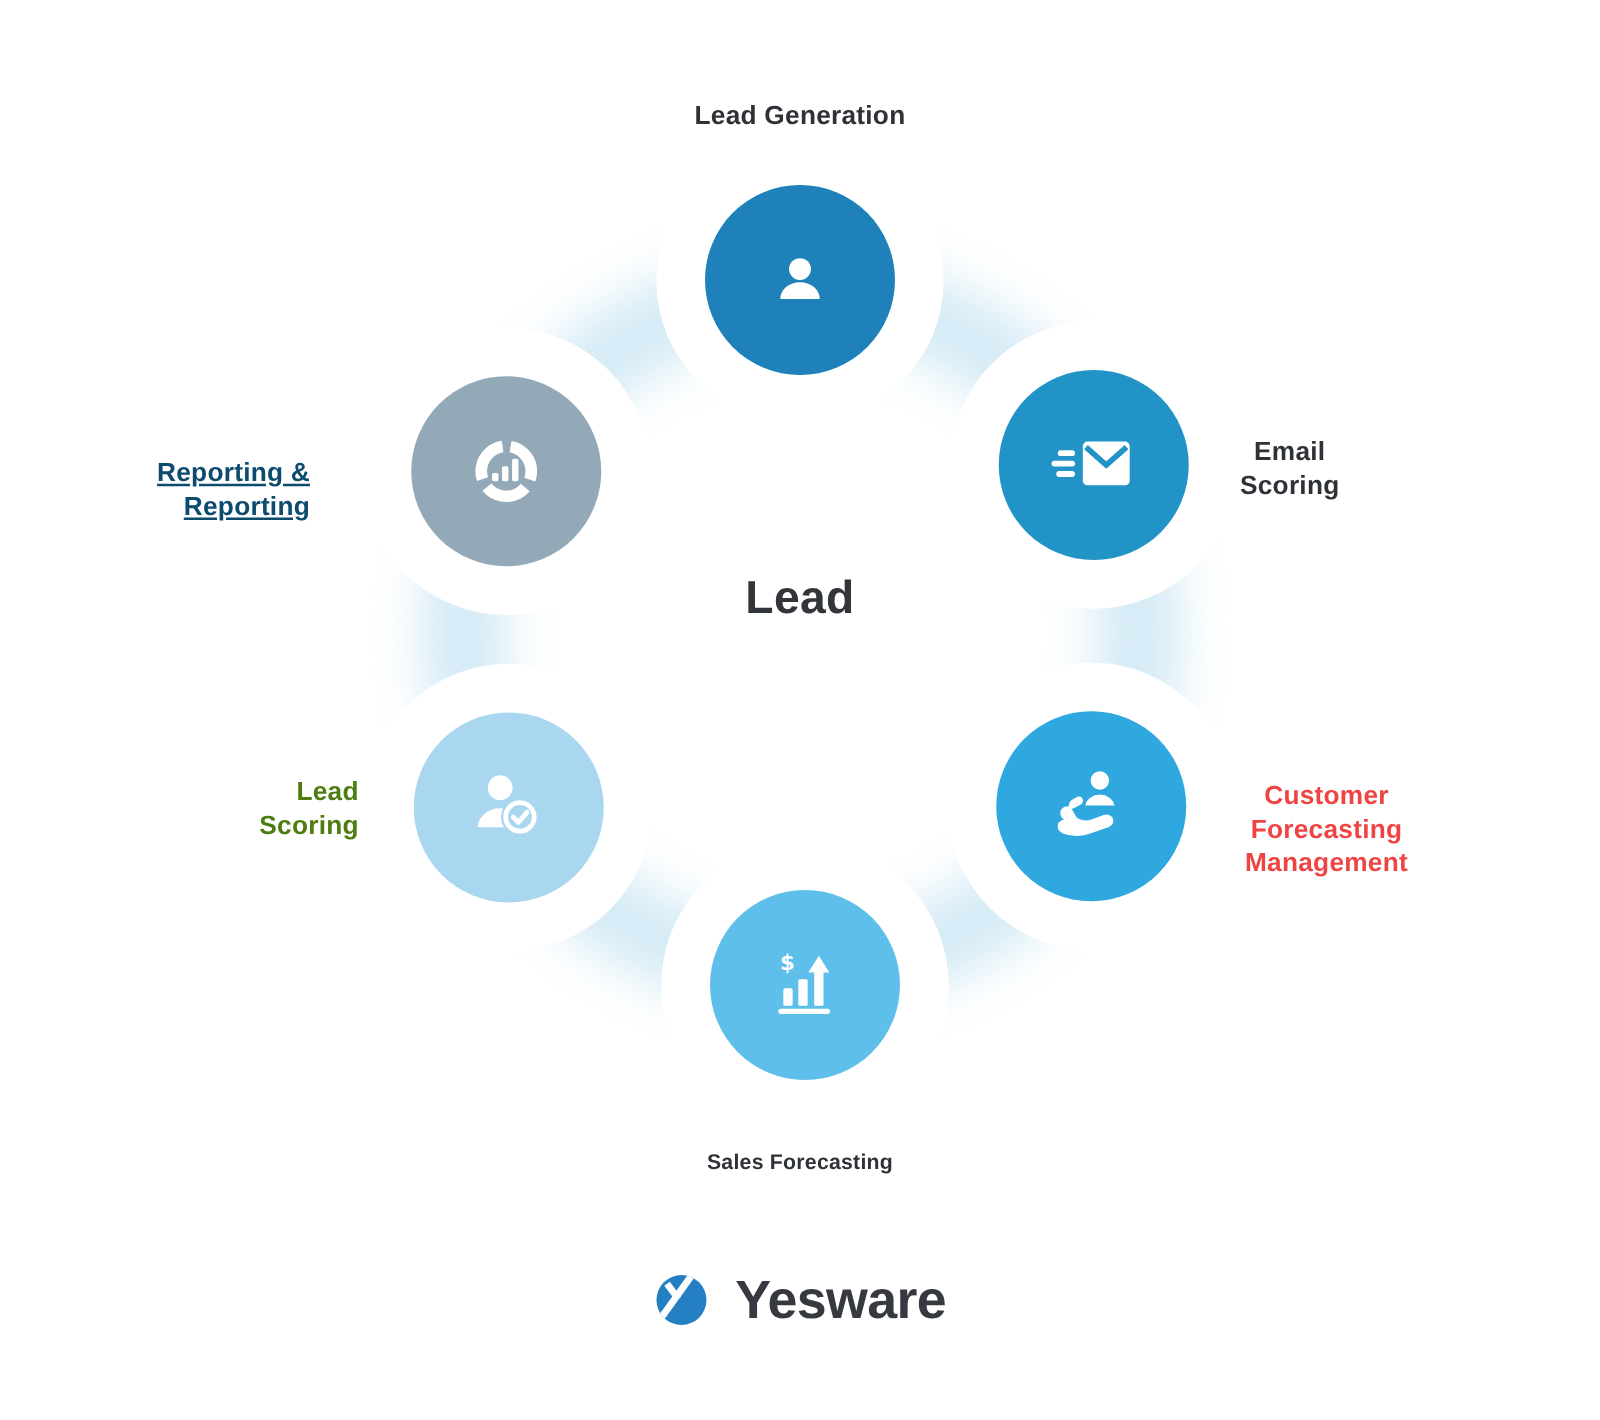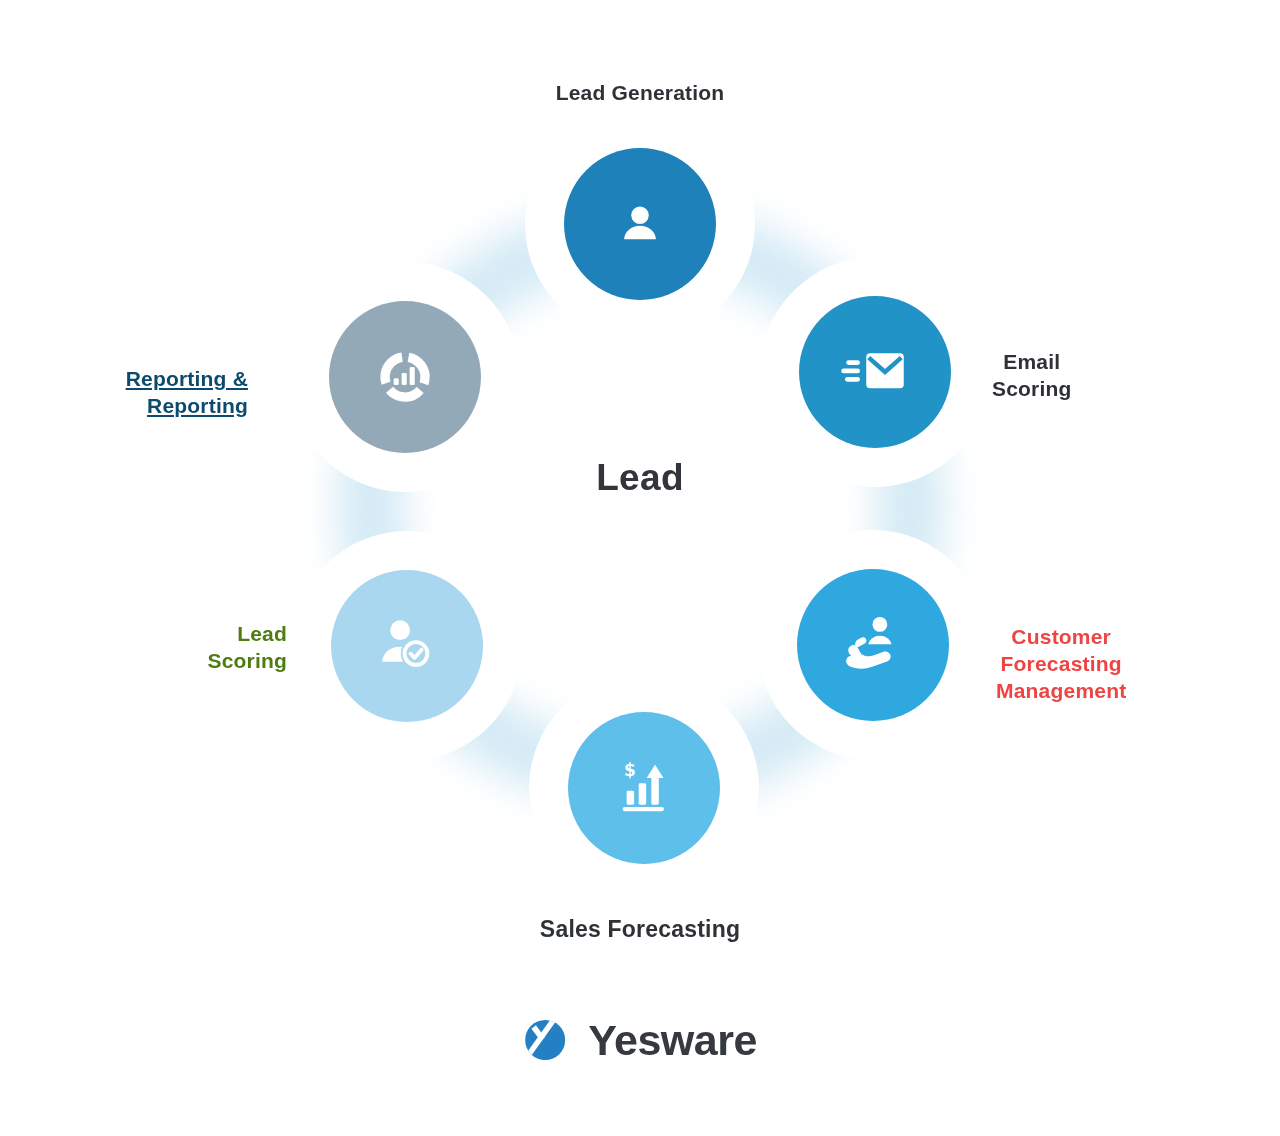--- a/index.html
+++ b/index.html
@@ -123,21 +123,21 @@
     <span>Email</span>
     <span>Scoring</span>
   </div>
 
   <div class="label left" style="left: 996px; top: 606px; color: #ef4444; margin-top: 17px;">
     <span>Customer</span>
     <span>Forecasting</span>
     <span>Management</span>
   </div>
 
-  <div class="label center" style="left: 640px; top: 916px; font-size: 23px; color: rgb(46, 50, 55);">
+  <div class="label center" style="left: 640px; top: 916px; font-size: 17px; color: rgb(46, 50, 55);">
     <span>Sales Forecasting</span>
   </div>
 
   <div class="label right" style="right: 993px; top: 620px; color: #4d7c0f;">
     <span>Lead</span>
     <span>Scoring</span>
   </div>
 
   <div class="label right" style="right: 1032px; top: 365px; color: #0c4a6e; text-decoration: underline;">
     <span>Reporting &amp;</span>

